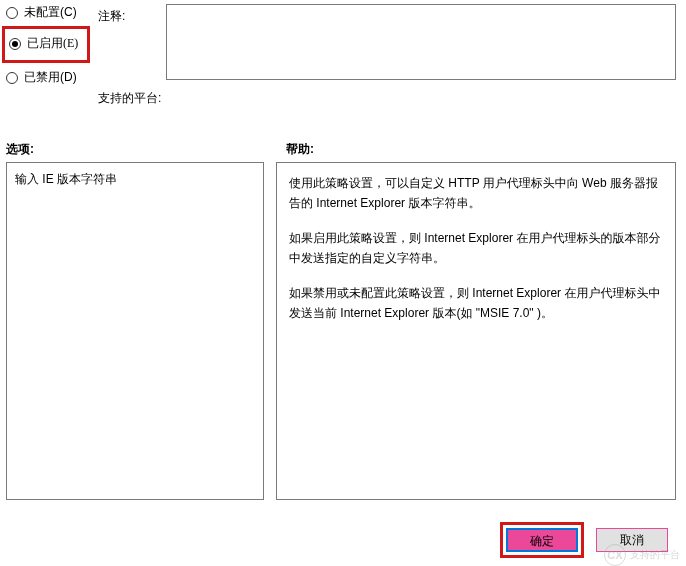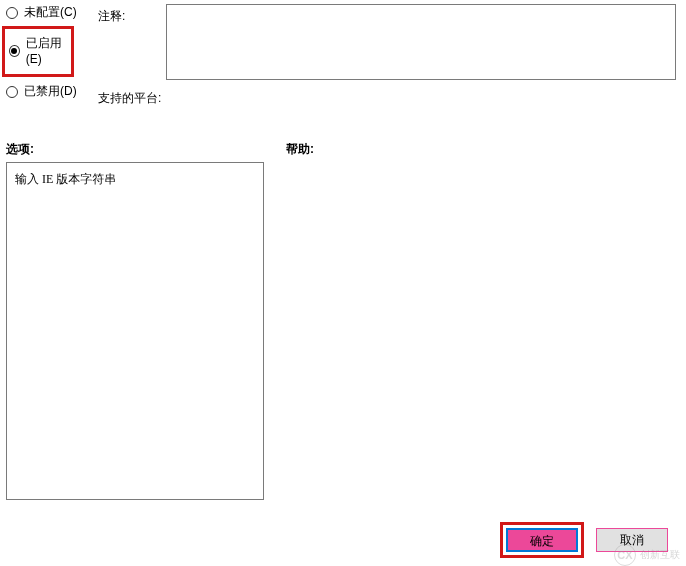--- a/index.html
+++ b/index.html
@@ -10,22 +10,23 @@
     body {
       font-family: "Microsoft YaHei", "SimSun", sans-serif;
       font-size: 12px;
       background: #ffffff;
       width: 686px;
       height: 566px;
       position: relative;
       color: #000;
     }
     .radio-group {
-      width: 72px;
+      width: 88px;
       padding-top: 4px;
+      font-family: Liberation Serif, serif;
     }
     .radio-group.highlighted {
       border: 3px solid #d11818;
       margin-top: -3px;
       padding-top: 6px;
     }
     .radio-item {
       display: flex;
       align-items: center;
       margin-bottom: 8px;
@@ -109,21 +110,20 @@
     .help-panel {
       flex: 1;
       border: 1px solid #7a7a7a;
       background: #fff;
       padding: 10px 12px;
       line-height: 1.7;
     }
     .options-label {
       font-size: 12px;
       margin-bottom: 0;
-      font-family: Liberation Serif, serif;
     }
     .input-highlight {
       border: 3px solid #d11818;
       padding: 4px;
       margin: -4px;
     }
     .text-input {
       width: 100%;
       height: 22px;
       border: 1px solid #0078d7;
@@ -226,25 +226,30 @@
 
 <div class="mid-labels">
   <div class="mid-left-label">选项:</div>
   <div class="mid-right-label">帮助:</div>
 </div>
 
 <div class="panels">
   <div class="options-panel">
     <div class="options-label">输入 IE 版本字符串</div>
   </div>
+  <div class="help-panel">
+    <p class="help-para">使用此策略设置，可以自定义 HTTP 用户代理标头中向 Web 服务器报告的 Internet Explorer 版本字符串。</p>
+    <p class="help-para">如果启用此策略设置，则 Internet Explorer 在用户代理标头的版本部分中发送指定的自定义字符串。</p>
+    <p class="help-para">如果禁用或未配置此策略设置，则 Internet Explorer 在用户代理标头中发送当前 Internet Explorer 版本(如 "MSIE 7.0" )。</p>
+  </div>
 </div>
 
 <div class="button-row">
   <div class="btn-highlight-wrap">
     <div class="btn btn-primary">确定</div>
   </div>
   <div class="btn">取消</div>
 </div>
 
 <div class="watermark">
   <span class="wm-circle">CX</span>
-  <span>创新互联</span>
+  <span>支持的平台</span>
 </div>
 
 </body></html>

